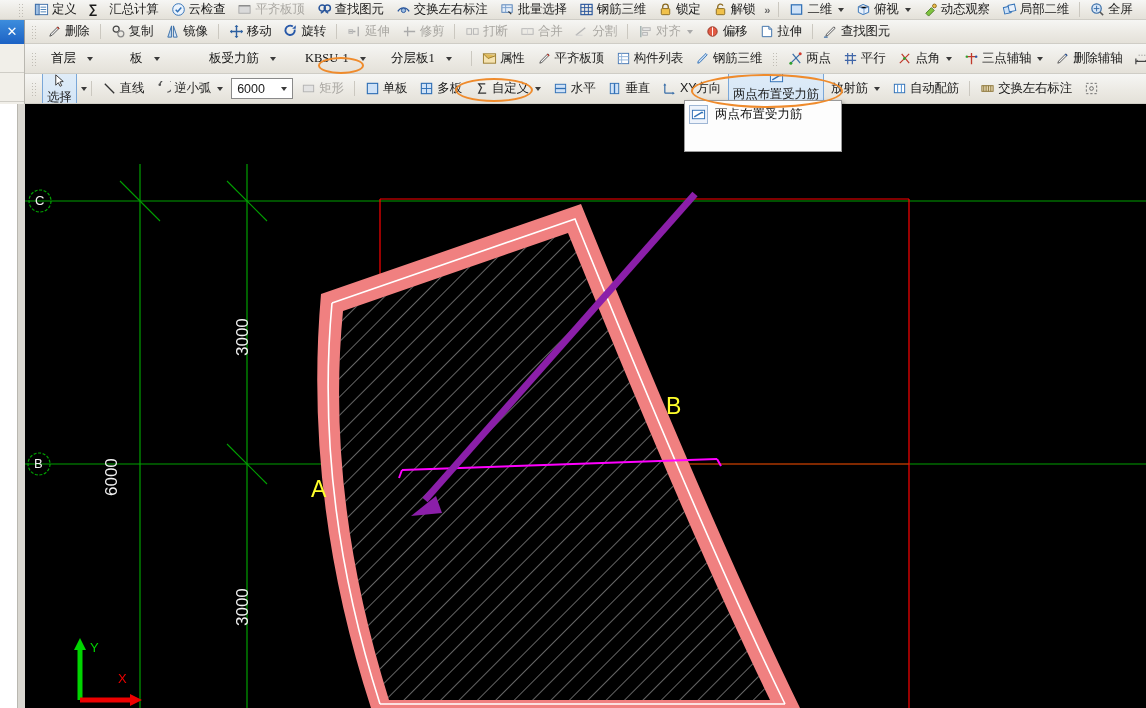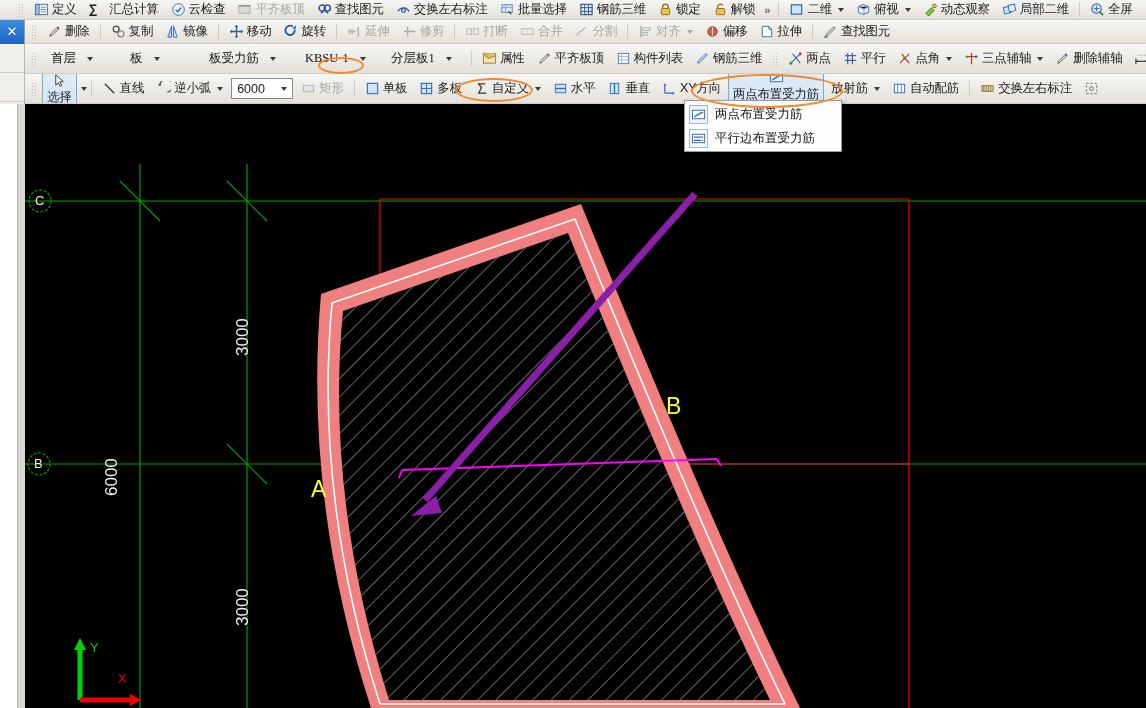--- a/index.html
+++ b/index.html
@@ -681,30 +681,20 @@
     <div class="mi">
       <span class="mic">
         <svg width="15" height="15" viewBox="0 0 16 16">
             <rect x="1.5" y="3.5" width="13" height="9" fill="#fff" stroke="#2f6fb5"></rect>
             <path d="M3.5 10.5L12 5.5" stroke="#2f6fb5" stroke-width="1.4"></path>
             <path d="M12.6 4.8l.6 2.2-2.2-.6z" fill="#2f6fb5"></path>
           </svg>
       </span>
       <span>两点布置受力筋</span>
     </div>
-    <div class="mi">
-      <span class="mic" style="background:#f4f8fd">
-        <svg width="15" height="15" viewBox="0 0 16 16">
-            <rect x="1.5" y="3.5" width="13" height="9" fill="#fff" stroke="#2f6fb5"></rect>
-            <path d="M3 6.5h10M3 10h8" stroke="#2f6fb5" stroke-width="1.2"></path>
-            <path d="M12 9.2l1.2 1-1.6.6z" fill="#2f6fb5"></path>
-          </svg>
-      </span>
-      <span>平行边布置受力筋</span>
-    </div>
   </div>
 
   <div class="hl" style="left:318px; top:57px; width:46px; height:17px;"></div>
   <div class="hl" style="left:455px; top:78px; width:78px; height:24px;"></div>
   <div class="hl" style="left:691px; top:74px; width:152px; height:34px;"></div>
 
   <div id="leftgutter"></div>
   <div id="vscroll"></div>
 
   <div id="canvas">

